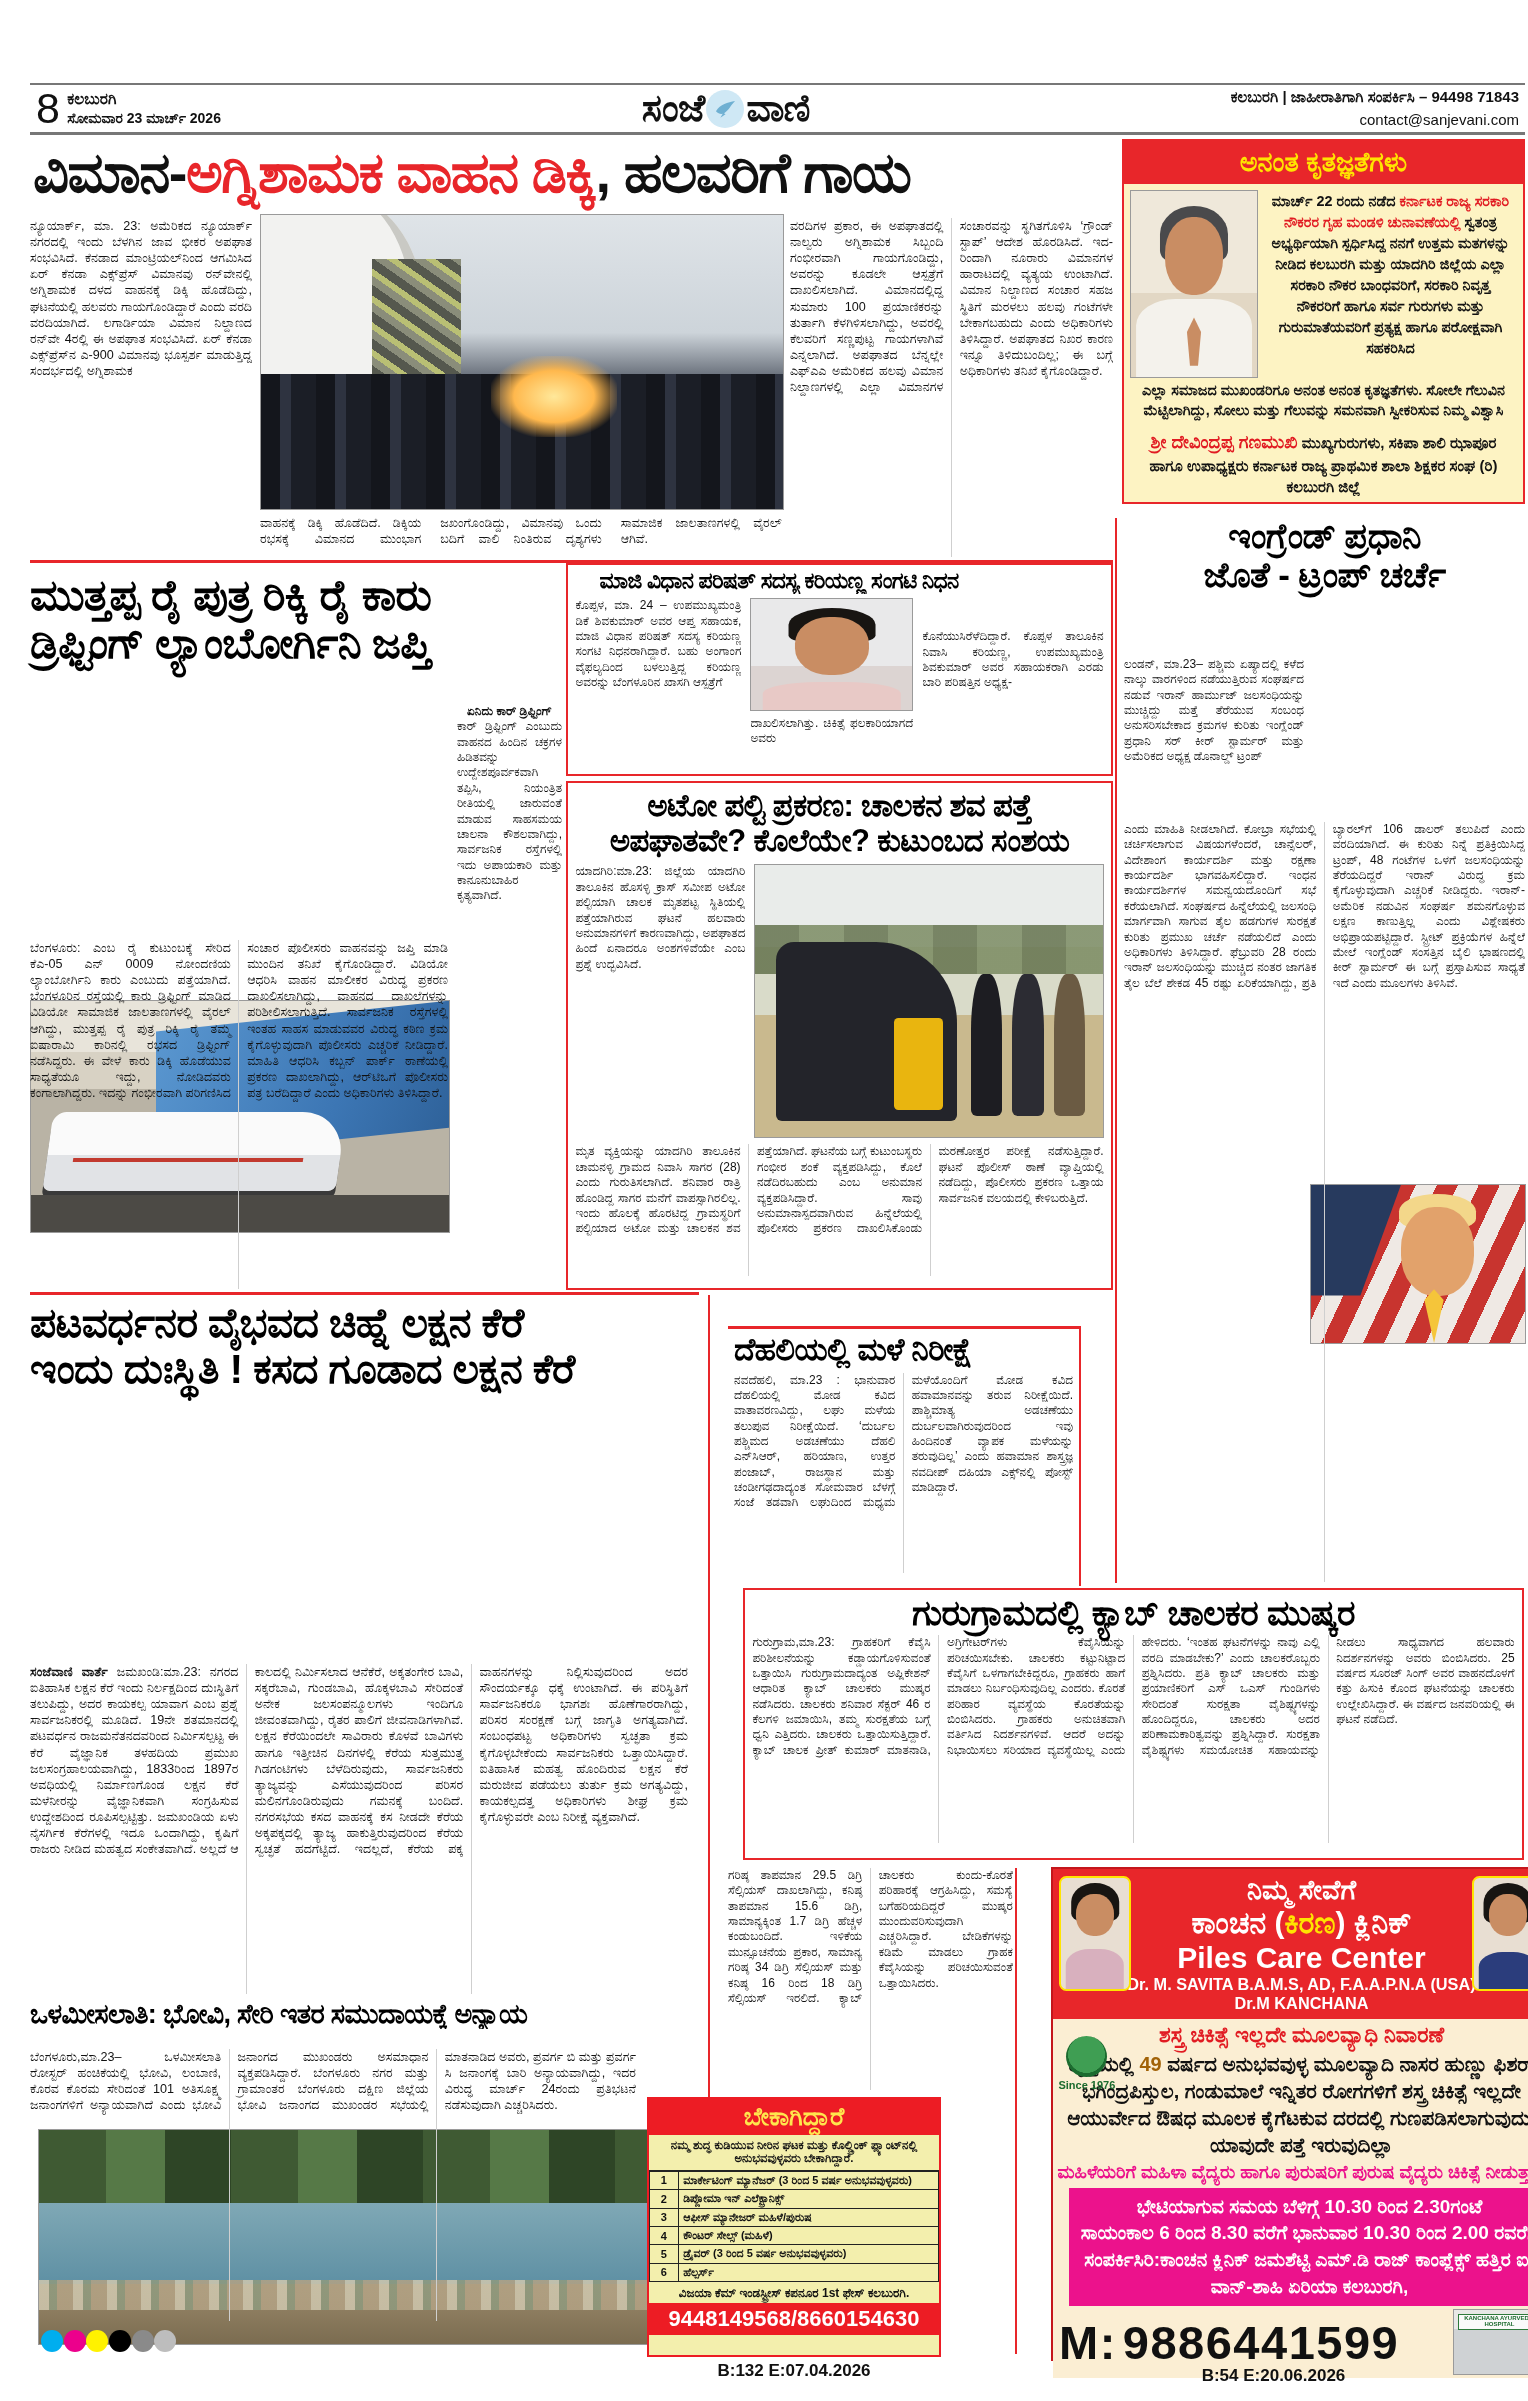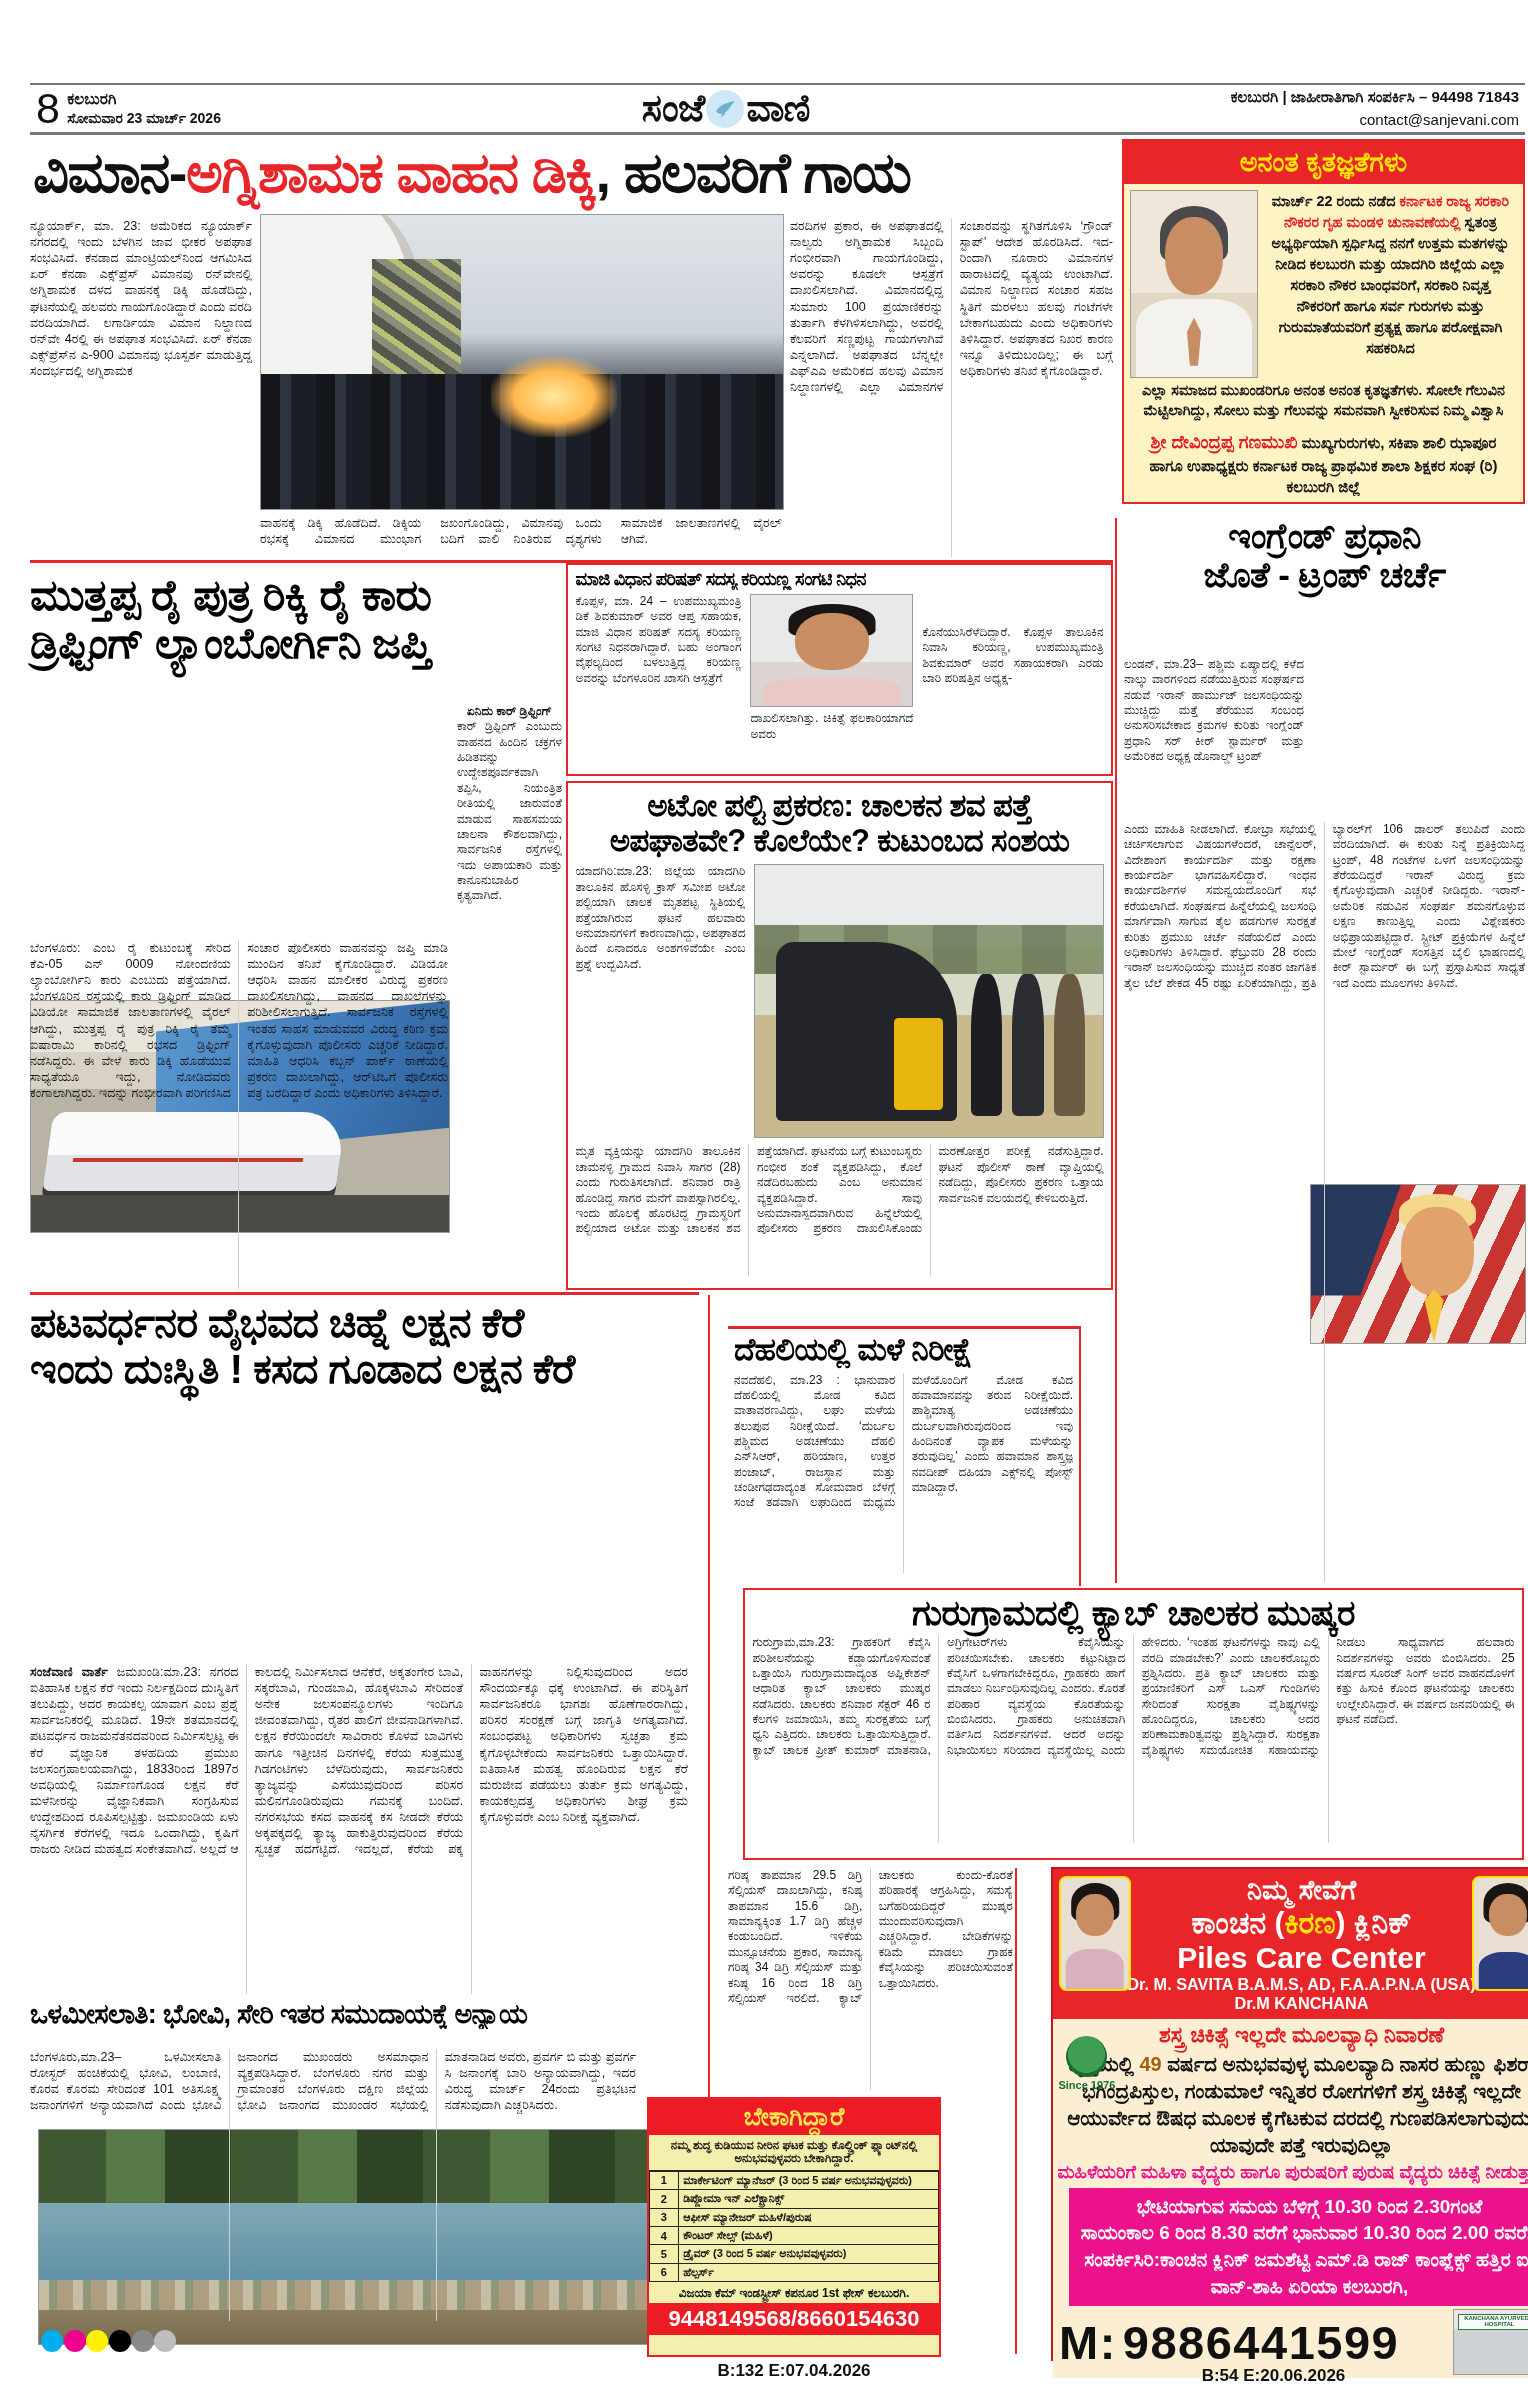--- a/index.html
+++ b/index.html
@@ -181,21 +181,21 @@
     <div class="lambo-stripe"></div>
     <div class="flatbed"></div>
   </div>
   <div class="abs kn body-sm ovh" style="left:457px;top:704px;width:105px;height:370px;">
     <div style="font-weight:900;text-align:center;">ಏನಿದು ಕಾರ್ ಡ್ರಿಫ್ಟಿಂಗ್</div>
     <div>ಕಾರ್ ಡ್ರಿಫ್ಟಿಂಗ್ ಎಂಬುದು ವಾಹನದ ಹಿಂದಿನ ಚಕ್ರಗಳ ಹಿಡಿತವನ್ನು ಉದ್ದೇಶಪೂರ್ವಕವಾಗಿ ತಪ್ಪಿಸಿ, ನಿಯಂತ್ರಿತ ರೀತಿಯಲ್ಲಿ ಜಾರುವಂತೆ ಮಾಡುವ ಸಾಹಸಮಯ ಚಾಲನಾ ಕೌಶಲವಾಗಿದ್ದು, ಸಾರ್ವಜನಿಕ ರಸ್ತೆಗಳಲ್ಲಿ ಇದು ಅಪಾಯಕಾರಿ ಮತ್ತು ಕಾನೂನುಬಾಹಿರ ಕೃತ್ಯವಾಗಿದೆ.</div>
   </div>
   <div class="abs kn body-txt ovh colrule" style="left:30px;top:940px;width:418px;height:349px;columns:2;">ಬೆಂಗಳೂರು: ಎಂಬ ರೈ ಕುಟುಂಬಕ್ಕೆ ಸೇರಿದ ಕೆಎ-05 ಎನ್ 0009 ನೋಂದಣಿಯ ಲ್ಯಾಂಬೋರ್ಗಿನಿ ಕಾರು ಎಂಬುದು ಪತ್ತೆಯಾಗಿದೆ. ಬೆಂಗಳೂರಿನ ರಸ್ತೆಯಲ್ಲಿ ಕಾರು ಡ್ರಿಫ್ಟಿಂಗ್ ಮಾಡಿದ ವಿಡಿಯೋ ಸಾಮಾಜಿಕ ಜಾಲತಾಣಗಳಲ್ಲಿ ವೈರಲ್ ಆಗಿದ್ದು, ಮುತ್ತಪ್ಪ ರೈ ಪುತ್ರ ರಿಕ್ಕಿ ರೈ ತಮ್ಮ ಐಷಾರಾಮಿ ಕಾರಿನಲ್ಲಿ ರಭಸದ ಡ್ರಿಫ್ಟಿಂಗ್ ನಡೆಸಿದ್ದರು. ಈ ವೇಳೆ ಕಾರು ಡಿಕ್ಕಿ ಹೊಡೆಯುವ ಸಾಧ್ಯತೆಯೂ ಇದ್ದು, ನೋಡಿದವರು ಕಂಗಾಲಾಗಿದ್ದರು. ಇದನ್ನು ಗಂಭೀರವಾಗಿ ಪರಿಗಣಿಸಿದ ಸಂಚಾರ ಪೊಲೀಸರು ವಾಹನವನ್ನು ಜಪ್ತಿ ಮಾಡಿ ಮುಂದಿನ ತನಿಖೆ ಕೈಗೊಂಡಿದ್ದಾರೆ. ವಿಡಿಯೋ ಆಧರಿಸಿ ವಾಹನ ಮಾಲೀಕರ ವಿರುದ್ಧ ಪ್ರಕರಣ ದಾಖಲಿಸಲಾಗಿದ್ದು, ವಾಹನದ ದಾಖಲೆಗಳನ್ನು ಪರಿಶೀಲಿಸಲಾಗುತ್ತಿದೆ. ಸಾರ್ವಜನಿಕ ರಸ್ತೆಗಳಲ್ಲಿ ಇಂತಹ ಸಾಹಸ ಮಾಡುವವರ ವಿರುದ್ಧ ಕಠಿಣ ಕ್ರಮ ಕೈಗೊಳ್ಳುವುದಾಗಿ ಪೊಲೀಸರು ಎಚ್ಚರಿಕೆ ನೀಡಿದ್ದಾರೆ. ಮಾಹಿತಿ ಆಧರಿಸಿ ಕಬ್ಬನ್ ಪಾರ್ಕ್ ಠಾಣೆಯಲ್ಲಿ ಪ್ರಕರಣ ದಾಖಲಾಗಿದ್ದು, ಆರ್‌ಟಿಒಗೆ ಪೊಲೀಸರು ಪತ್ರ ಬರೆದಿದ್ದಾರೆ ಎಂದು ಅಧಿಕಾರಿಗಳು ತಿಳಿಸಿದ್ದಾರೆ.</div>
 
   <div class="abs boxed" style="left: 566px;top:563px;width:547px;height:213px;padding:4.4px 7.4px;">
-    <div class="h2" style="font-size:18px;white-space:nowrap;overflow:hidden;">ಮಾಜಿ ವಿಧಾನ ಪರಿಷತ್ ಸದಸ್ಯ ಕರಿಯಣ್ಣ ಸಂಗಟಿ ನಿಧನ</div>
+    <div class="h2" style="font-size:22px;white-space:nowrap;overflow:hidden;margin-left:24px;">ಮಾಜಿ ವಿಧಾನ ಪರಿಷತ್ ಸದಸ್ಯ ಕರಿಯಣ್ಣ ಸಂಗಟಿ ನಿಧನ</div>
     <div style="display:flex;gap:9px;margin-top:4.4px;">
       <div class="kn body-sm ovh" style="width:166px;height:159px;">ಕೊಪ್ಪಳ, ಮಾ. 24 – ಉಪಮುಖ್ಯಮಂತ್ರಿ ಡಿಕೆ ಶಿವಕುಮಾರ್ ಅವರ ಆಪ್ತ ಸಹಾಯಕ, ಮಾಜಿ ವಿಧಾನ ಪರಿಷತ್ ಸದಸ್ಯ ಕರಿಯಣ್ಣ ಸಂಗಟಿ ನಿಧನರಾಗಿದ್ದಾರೆ. ಬಹು ಅಂಗಾಂಗ ವೈಫಲ್ಯದಿಂದ ಬಳಲುತ್ತಿದ್ದ ಕರಿಯಣ್ಣ ಅವರನ್ನು ಬೆಂಗಳೂರಿನ ಖಾಸಗಿ ಆಸ್ಪತ್ರೆಗೆ</div>
       <div style="width:163px;flex:none;">
         <div class="ph" style="width:161px;height:111px;">
           <div class="face-bg"></div>
           <div class="hair"></div>
           <div class="face"></div>
           <div class="shirt"></div>
         </div>
         <div class="kn body-sm ovh" style="height:41px;margin-top:4.4px;">ದಾಖಲಿಸಲಾಗಿತ್ತು. ಚಿಕಿತ್ಸೆ ಫಲಕಾರಿಯಾಗದೆ ಅವರು</div>

